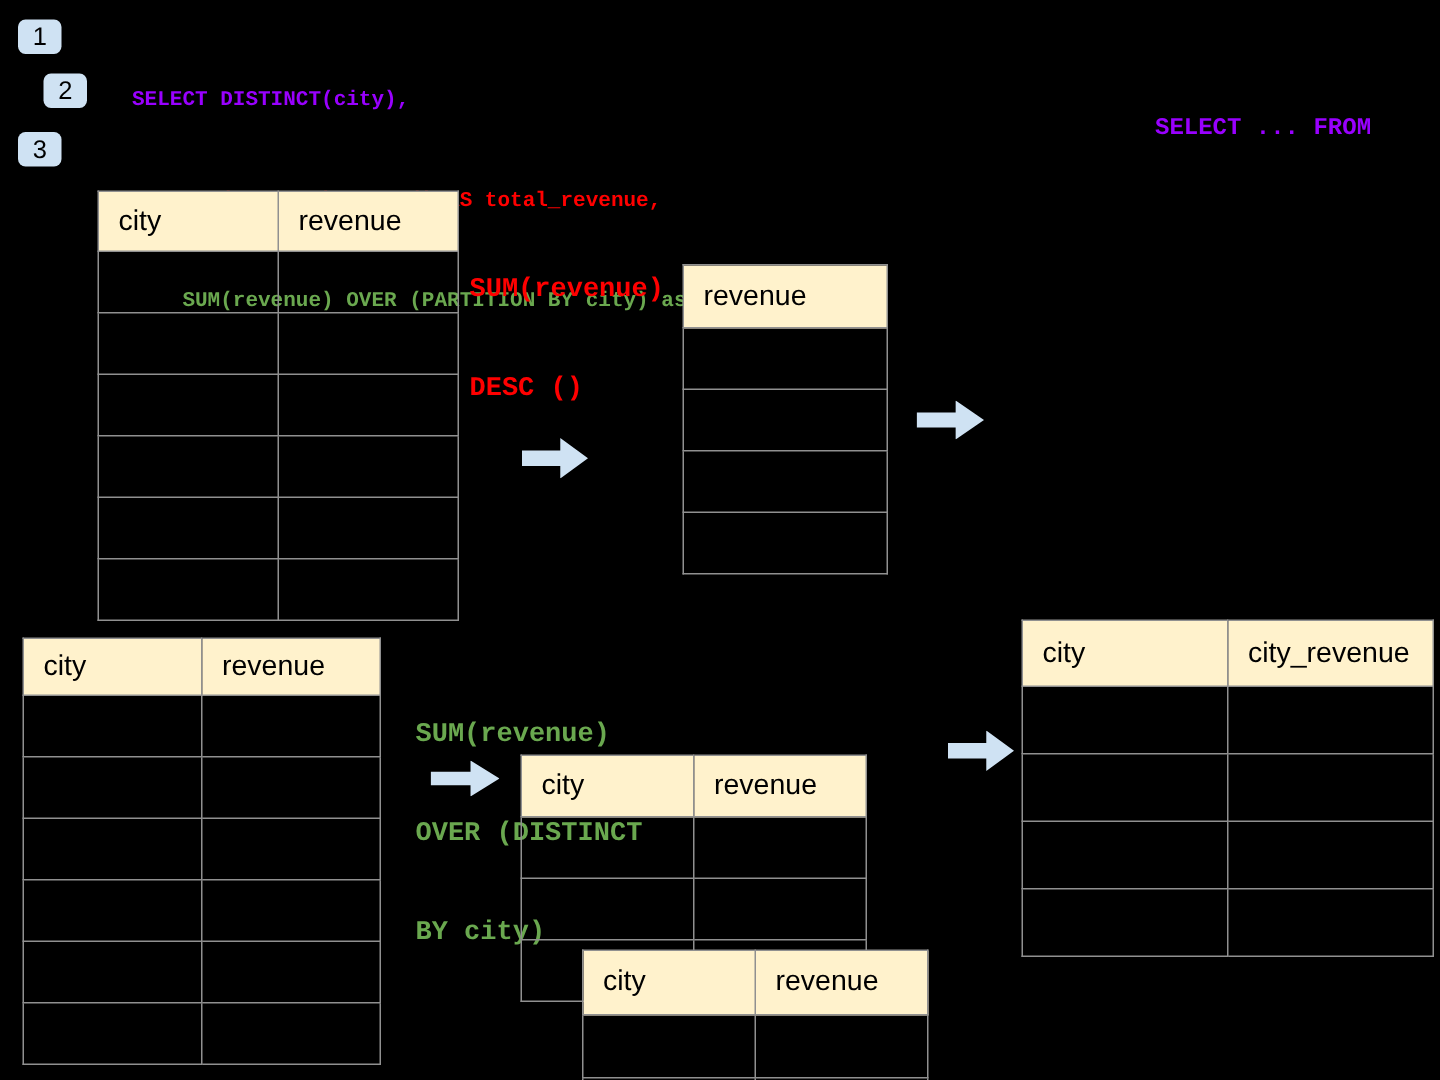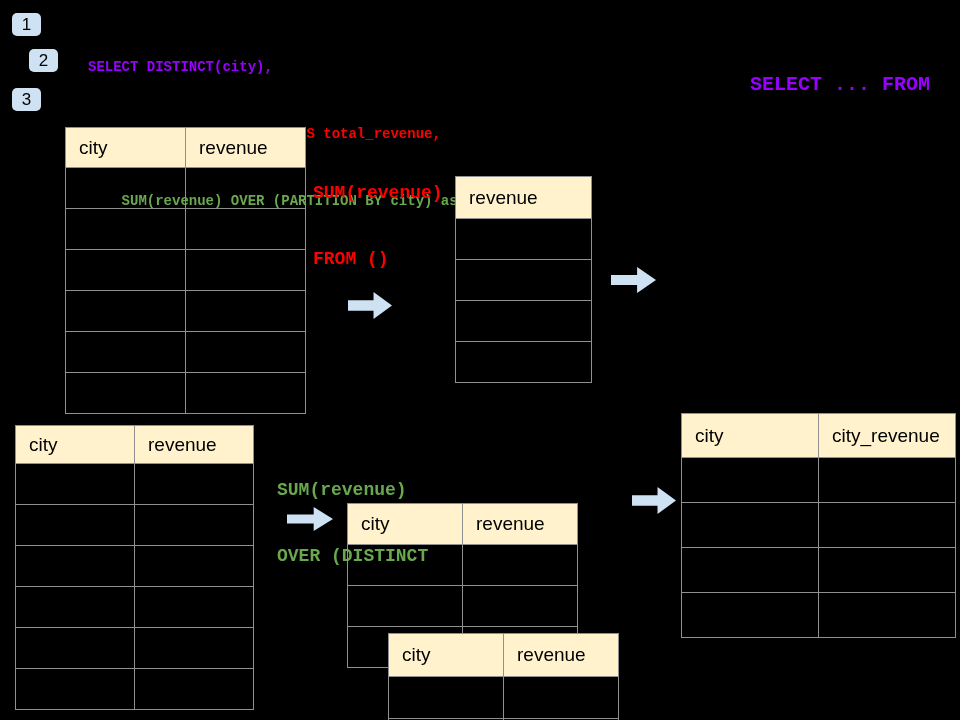--- a/index.html
+++ b/index.html
@@ -3,21 +3,21 @@
 <meta charset="utf-8">
 <style>
   html,body{margin:0;padding:0;background:#000;}
   .canvas{position:relative;width:960px;height:720px;background:#000000;overflow:hidden;
           font-family:"Liberation Sans",sans-serif;}
 
   
   .code{position:absolute;font-family:"Liberation Mono","DejaVu Sans Mono",monospace;
         font-weight:bold;white-space:pre;}
   .main-code{left:88px;top:12px;font-size:14px;line-height:22.2px;}
-  .side-note{left:750px;top:35px;font-size:20px;line-height:20px;}
+  .side-note{left:770px;top:35px;font-size:16px;line-height:20px;}
   .ann-total{left:313px;top:138px;font-size:18px;line-height:22px;}
   .ann-part{left:277px;top:435px;font-size:18px;line-height:22px;}
   .kw-purple{color:#9900ff;}
   .kw-red{color:#ff0000;}
   .kw-green{color:#6aa84f;}
 
   
   .badge{position:absolute;width:29px;height:23px;background:#cfe2f3;border-radius:5px;
          display:flex;align-items:center;justify-content:center;
          color:#000;font-size:17px;line-height:1;}
@@ -60,26 +60,27 @@
     <div class="kw-red">    SUM(revenue) OVER () AS total_revenue,</div>
     <div class="kw-green">    SUM(revenue) OVER (PARTITION BY city) as city_revenue</div>
   </div>
 
   <div class="code side-note kw-purple">
     <div>SELECT ... FROM</div>
   </div>
 
   <div class="code ann-total kw-red">
     <div>SUM(revenue)</div>
-    <div>FROM ()</div>
+    <div>DESC ()</div>
   </div>
 
   <div class="code ann-part kw-green">
     <div>SUM(revenue)</div>
     <div>OVER (DISTINCT</div>
+    <div>BY city)</div>
   </div>
 
   <table class="tbl t1">
     <colgroup>
         <col>
         <col>
       </colgroup>
     <thead>
         <tr>
       <th>city</th>

